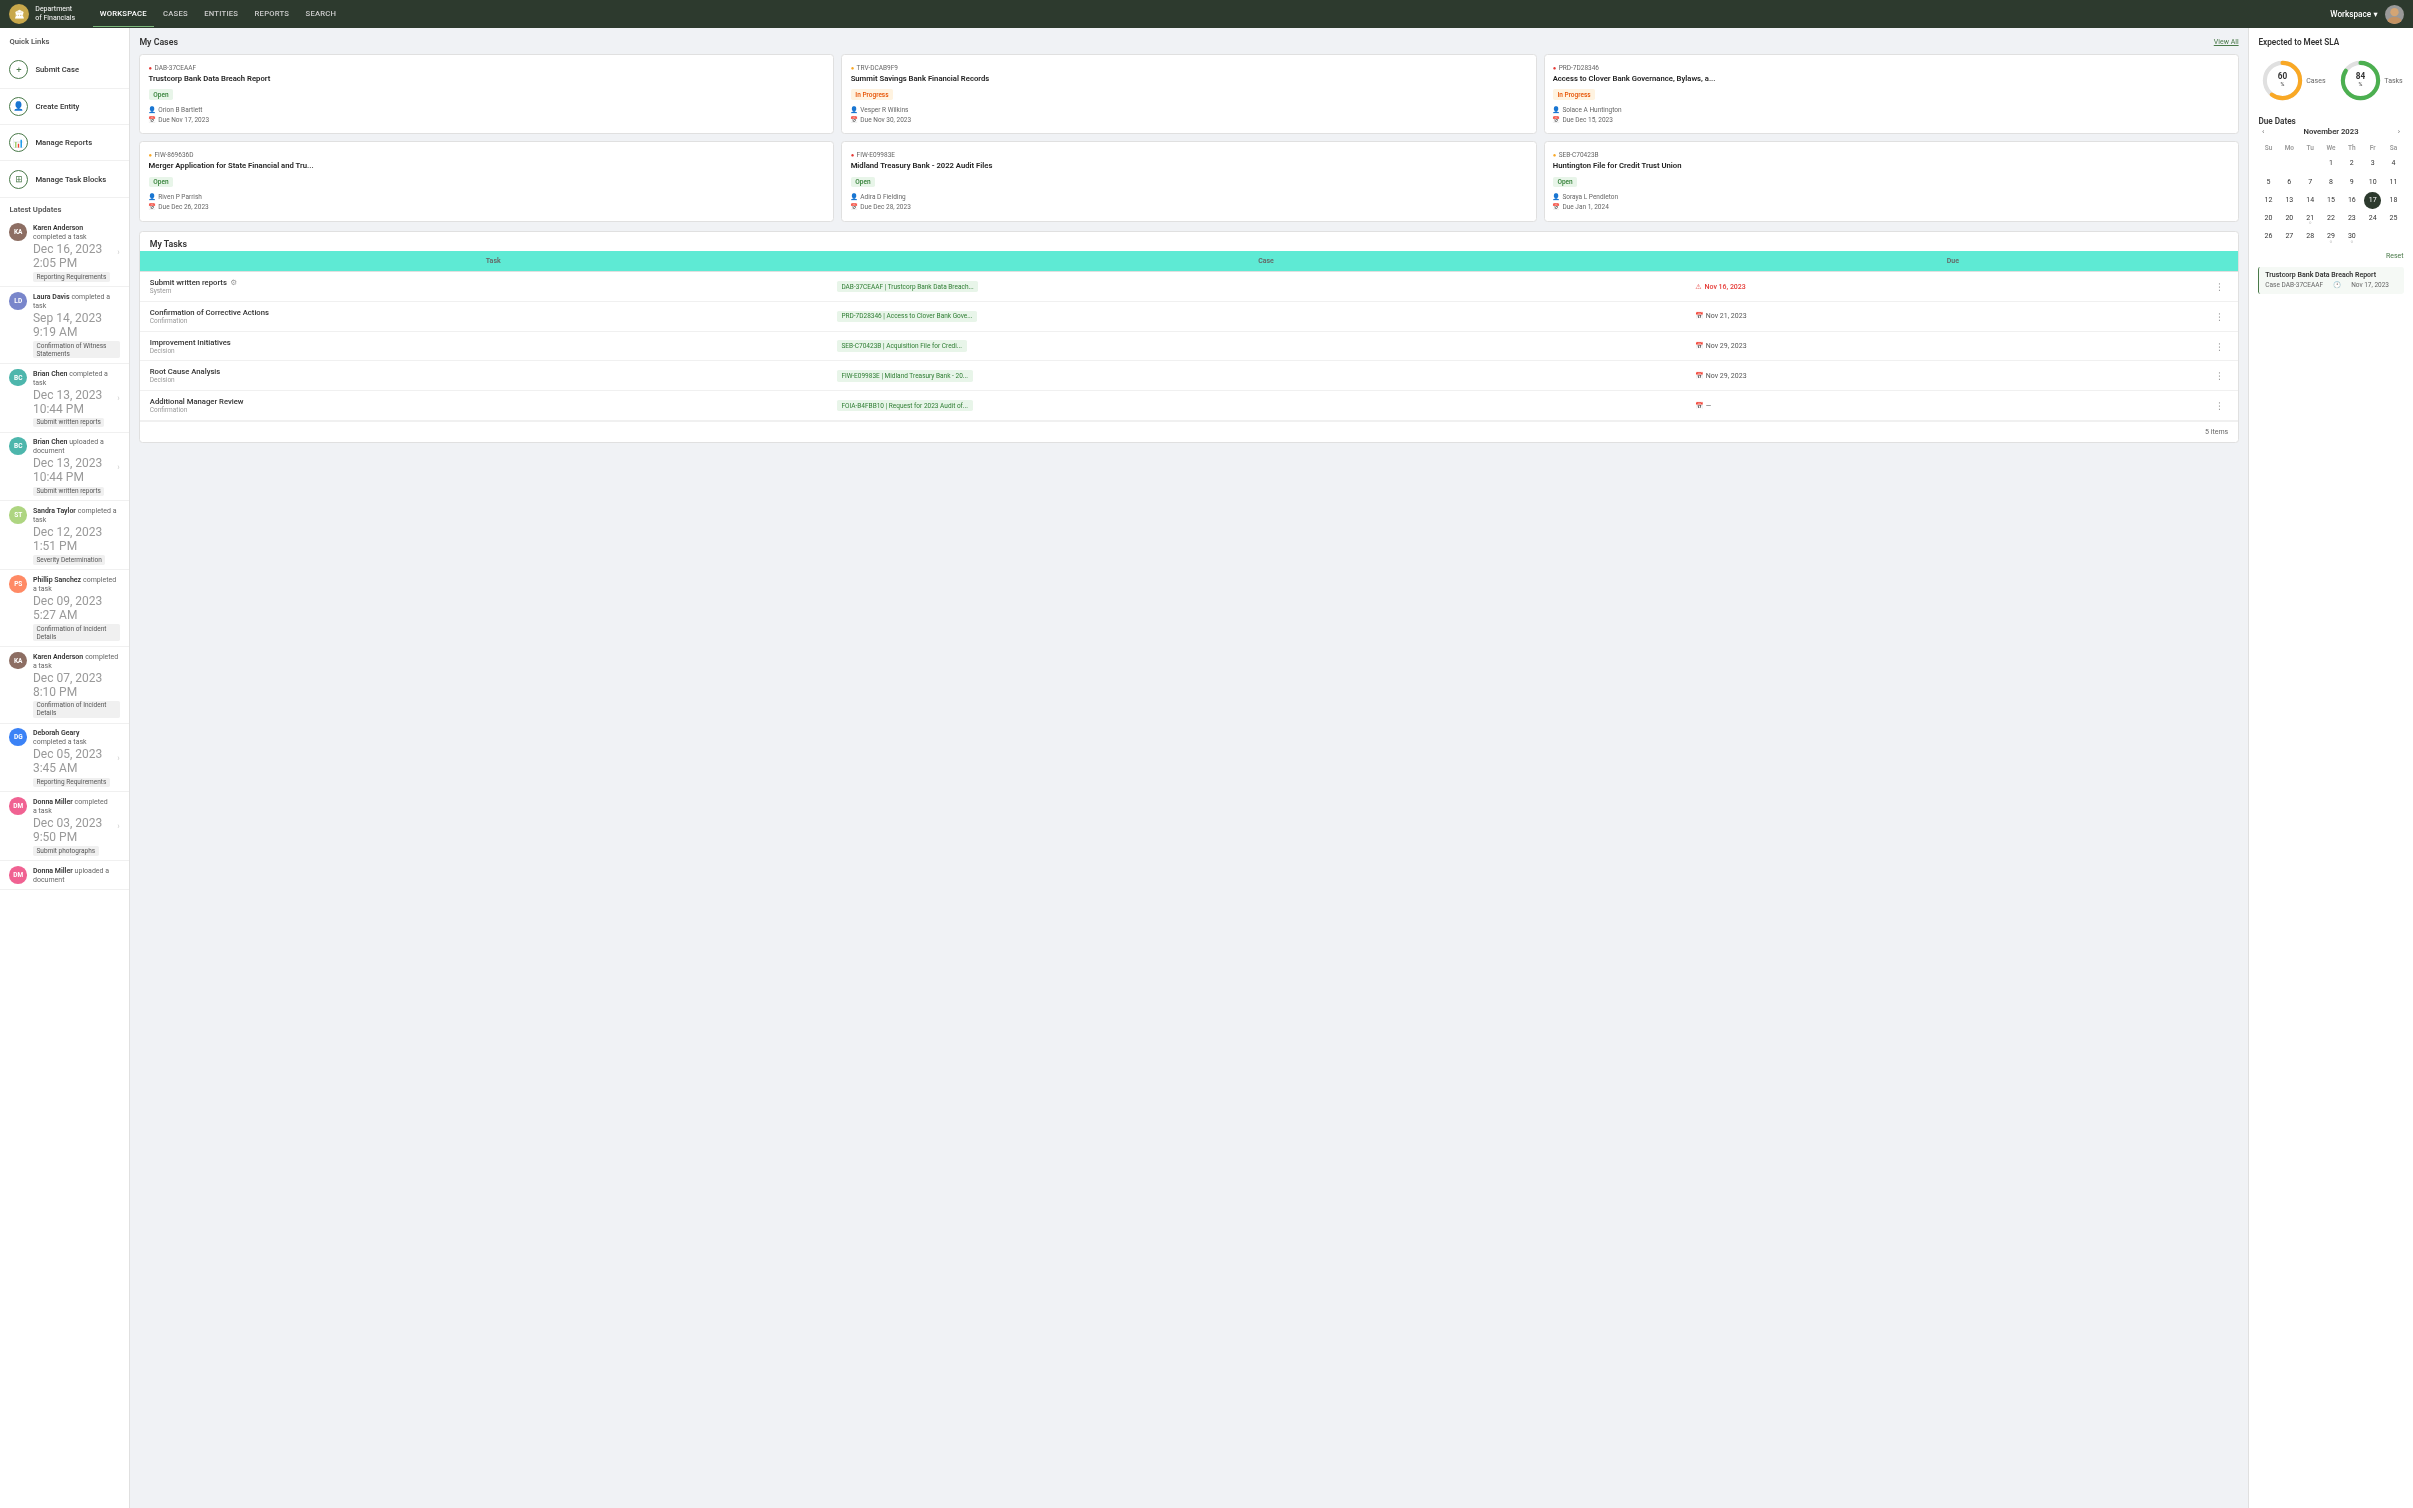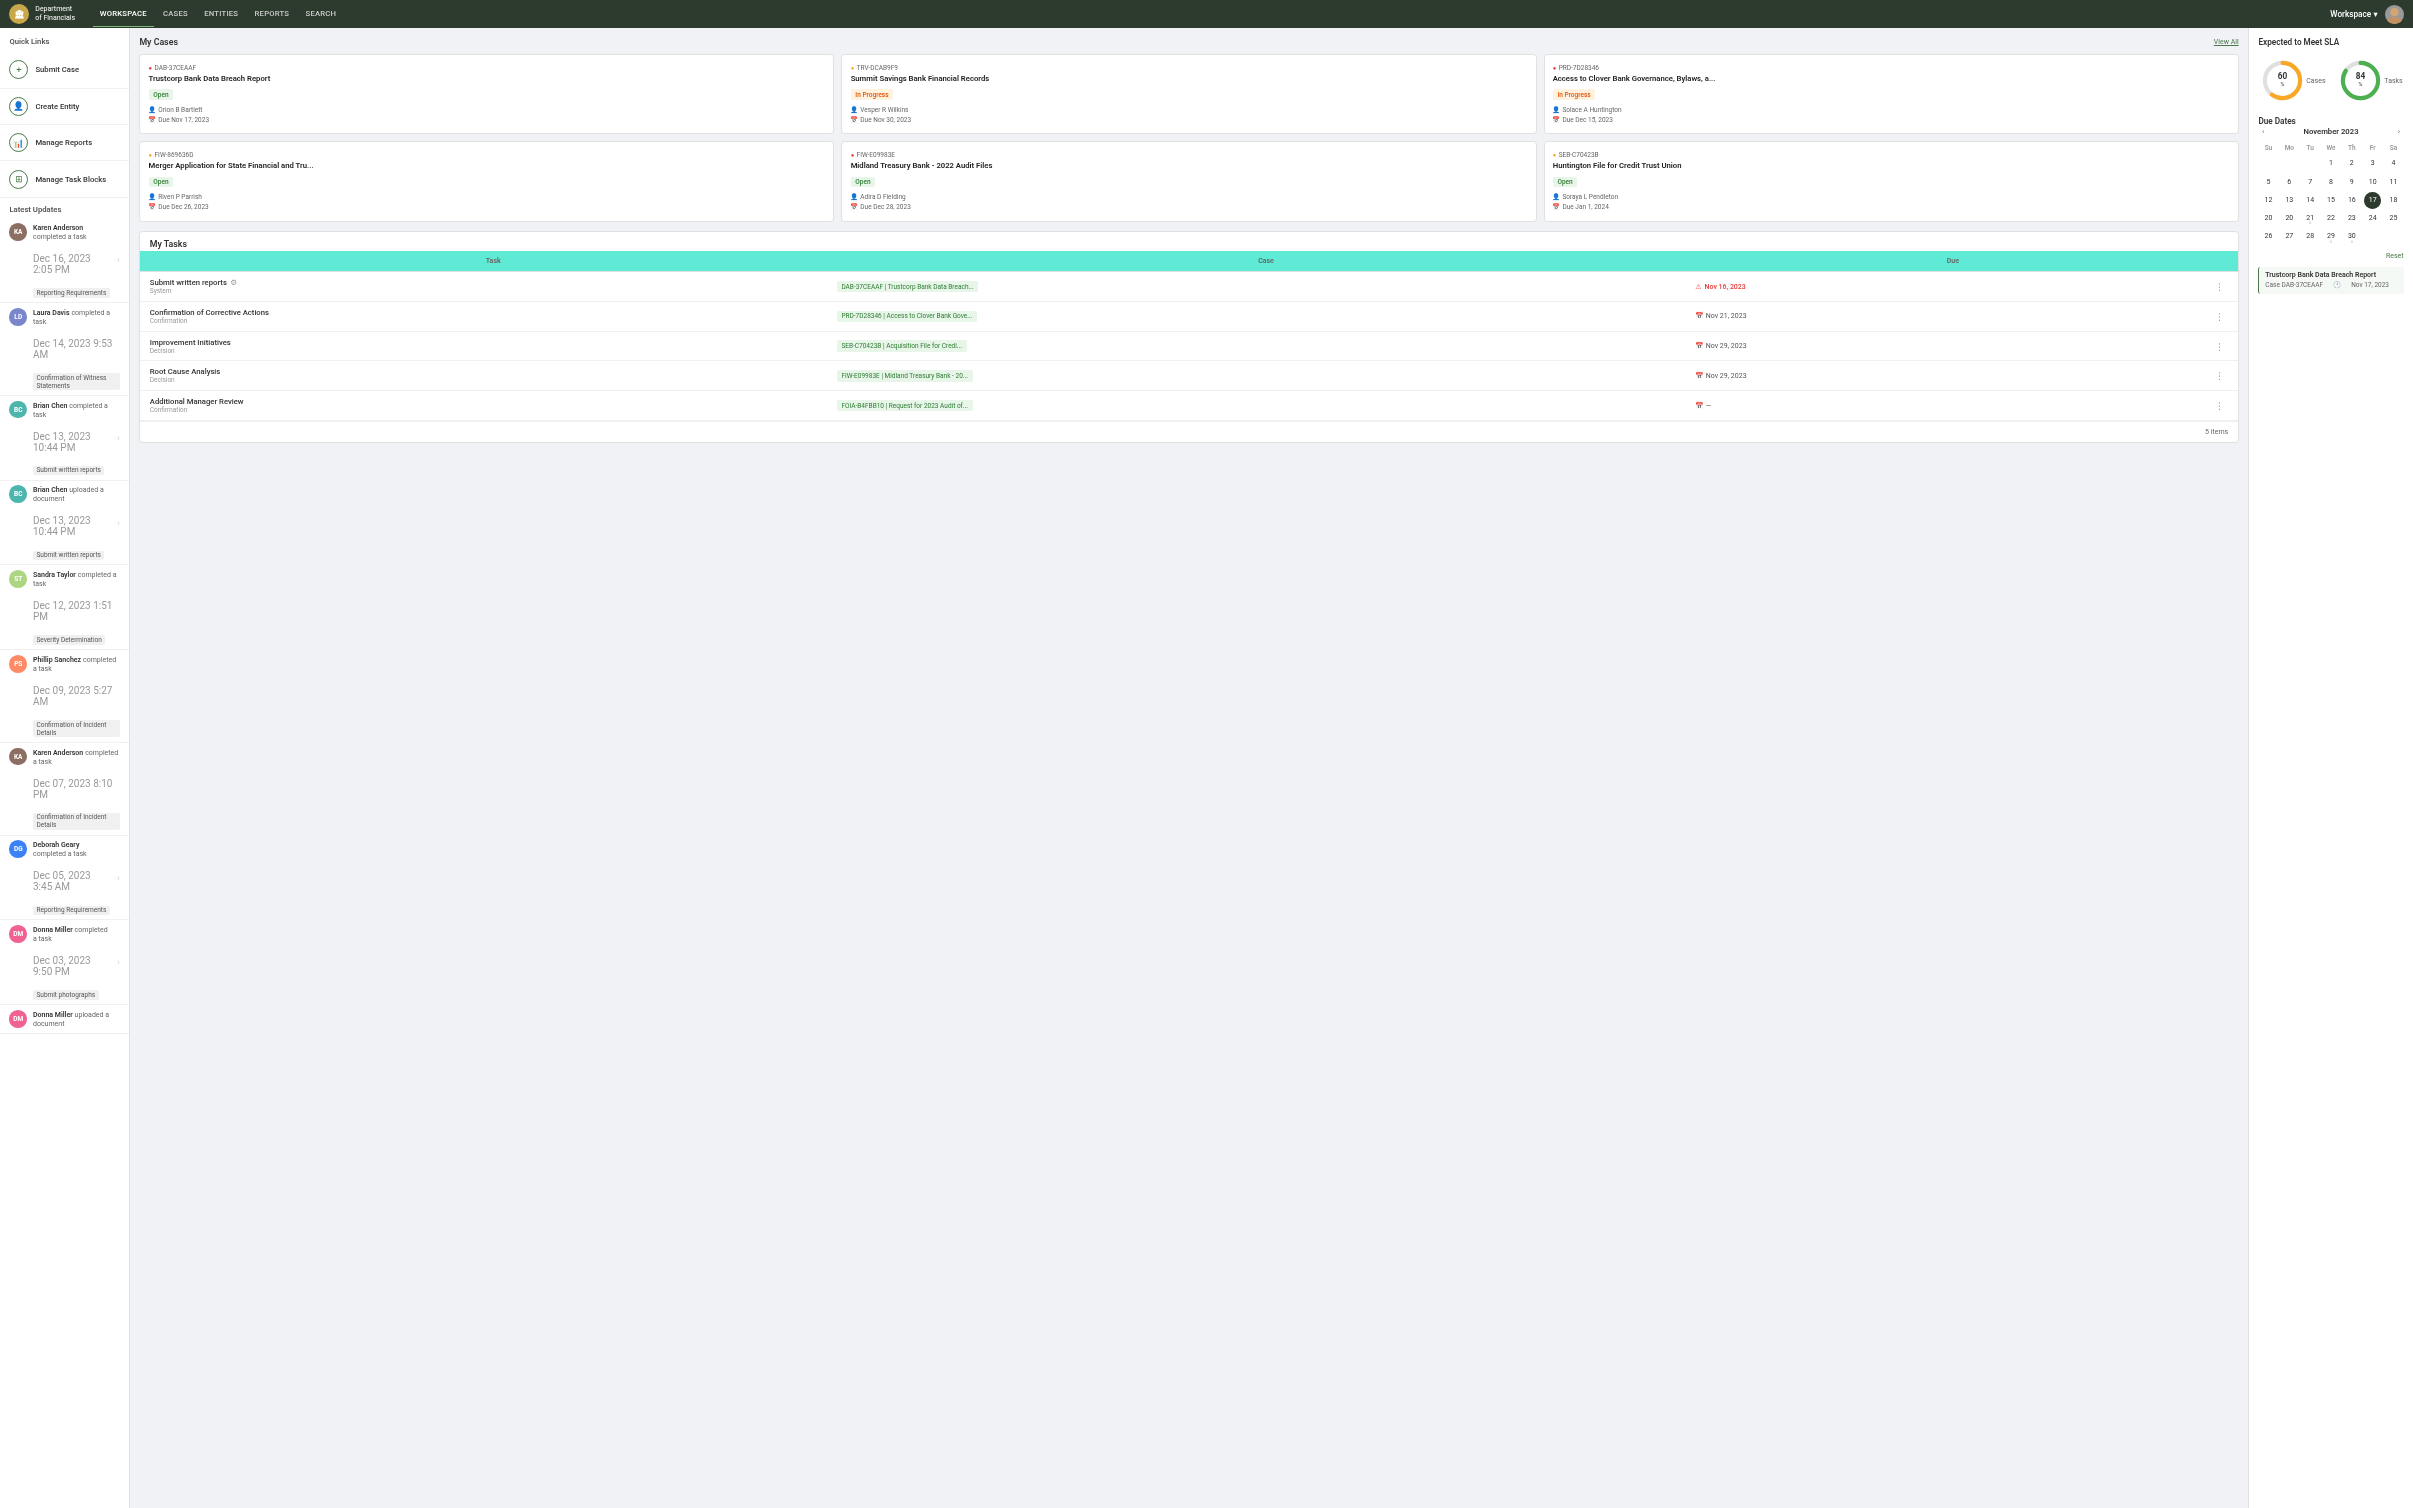--- a/index.html
+++ b/index.html
@@ -30,21 +30,21 @@
     .ql-label { font-size: 7.7px; font-weight: 500; color: #333; }
 
     
     .latest-updates { padding: 0 0; }
     .lu-title { font-size: 7.7px; font-weight: 600; color: #555; padding: 7px 9.4px 4.7px; }
     .lu-item { display: flex; align-items: flex-start; gap: 5.9px; padding: 4.7px 9.4px; border-bottom: 0.6px solid #f0f0f0; cursor: pointer; transition: background 0.15s; }
     .lu-avatar { width: 17.7px; height: 17.7px; border-radius: 50%; background: #bbb; overflow: hidden; flex-shrink: 0; display: flex; align-items: center; justify-content: center; color: #fff; font-size: 6.5px; font-weight: bold; }
     .lu-content { flex: 1; }
     .lu-name { font-weight: 600; font-size: 7px; }
     .lu-action { font-size: 7px; color: #666; }
-    .lu-date { font-size: 10px; color: #999; margin: 12px 0; }
+    .lu-date { font-size: 12px; color: #999; margin: 1px 0; }
     .lu-task { font-size: 6.5px; color: #555; background: #f0f0f0; padding: 0.6px 3.5px; border-radius: 1.8px; display: inline-block; margin-top: 1.2px; }
     .lu-arrow { color: #ccc; font-size: 8.2px; align-self: center; }
 
     
     .main-header { display: flex; justify-content: space-between; align-items: center; margin-bottom: 7px; }
     .main-title { font-size: 8.8px; font-weight: 600; color: #333; }
     .view-all { font-size: 7px; color: #4a7a4a; cursor: pointer; text-decoration: underline; }
 
     
     .cases-grid { display: grid; grid-template-columns: 1fr 1fr 1fr; gap: 7px; margin-bottom: 9.4px; }
@@ -164,21 +164,21 @@
       <div class="lu-date">Dec 16, 2023 2:05 PM</div>
       <span class="lu-task">Reporting Requirements</span>
     </div>
     <span class="lu-arrow">›</span>
   </div>
           <div class="lu-item">
     <div class="lu-avatar" style="background:#7986cb">LD</div>
     <div class="lu-content">
       <span class="lu-name">Laura Davis</span>
       <span class="lu-action"> completed a task</span>
-      <div class="lu-date">Dec 14, 2023 9:53 AM</div>
+      <div class="lu-date">Sep 14, 2023 9:19 AM</div>
       <span class="lu-task">Confirmation of Witness Statements</span>
     </div>
 
   </div>
           <div class="lu-item">
     <div class="lu-avatar" style="background:#4db6ac">BC</div>
     <div class="lu-content">
       <span class="lu-name">Brian Chen</span>
       <span class="lu-action"> completed a task</span>
       <div class="lu-date">Dec 13, 2023 10:44 PM</div>

